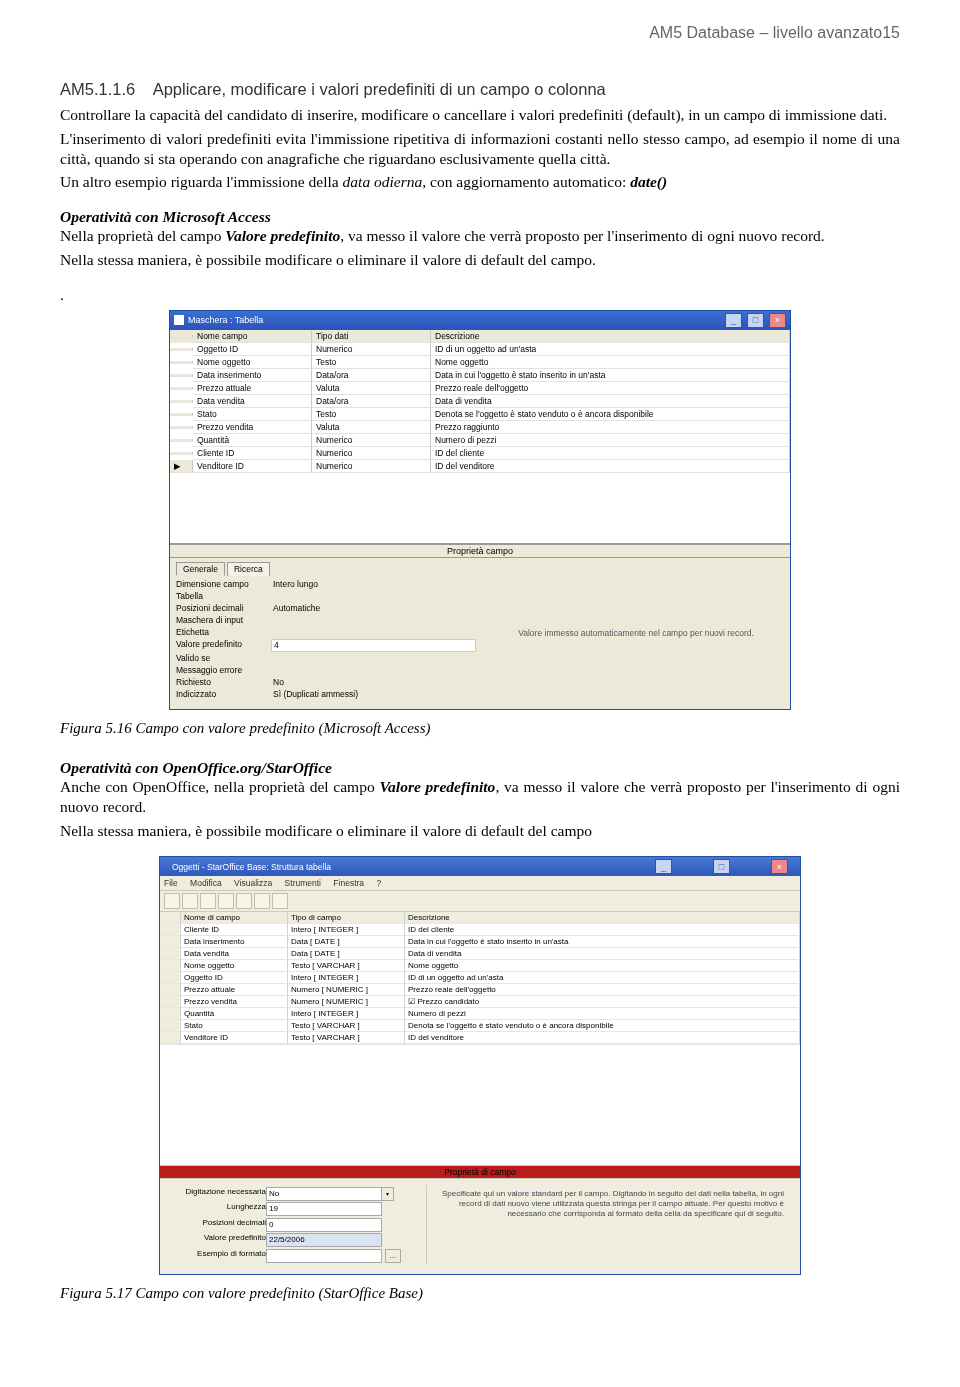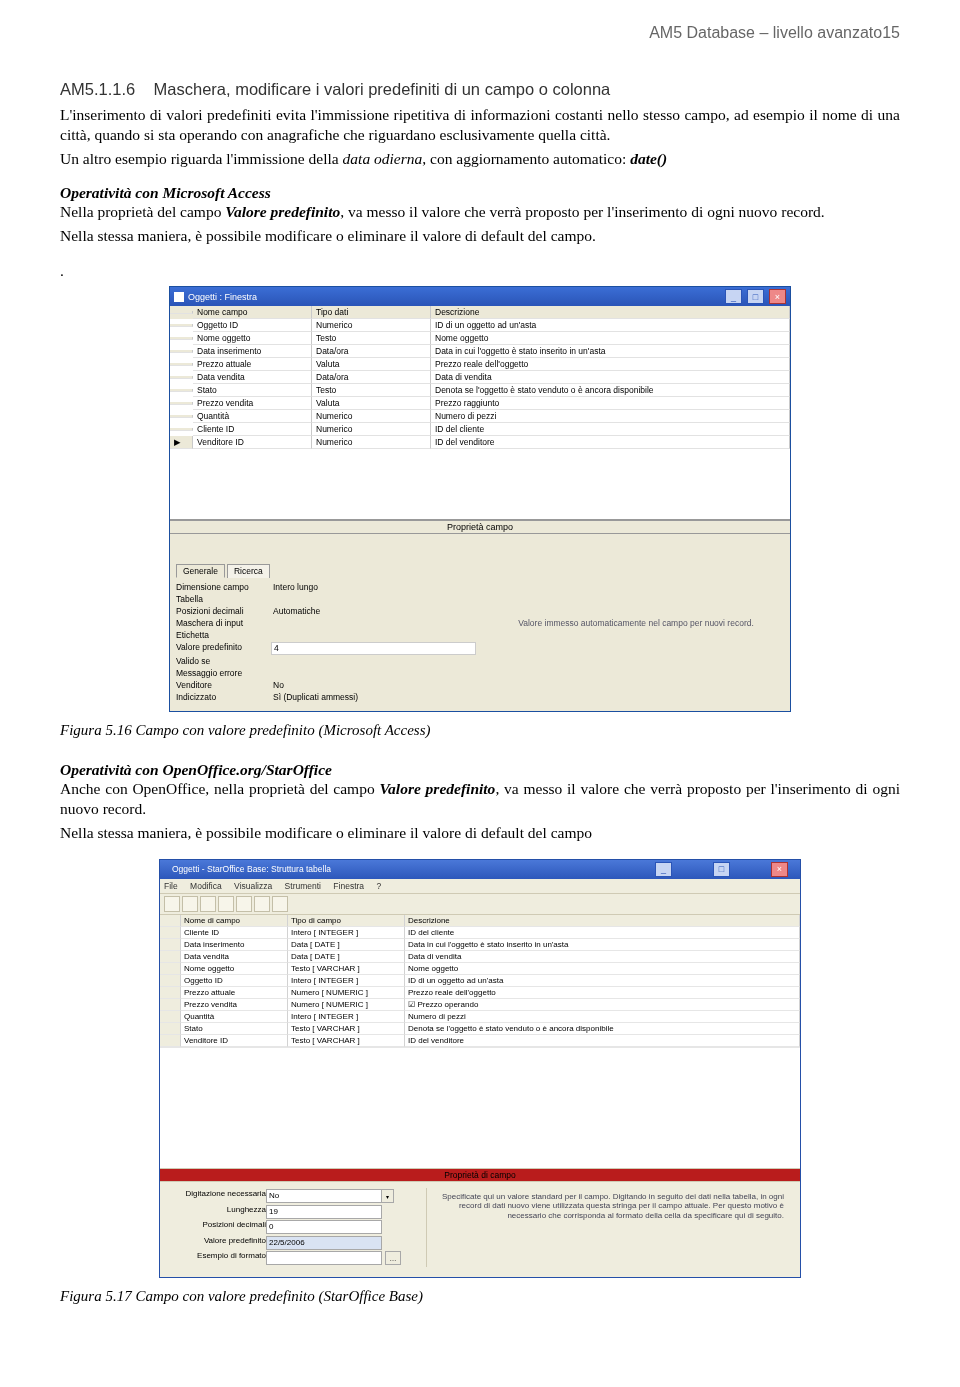--- a/index.html
+++ b/index.html
@@ -91,21 +91,21 @@
     background:#ece9d8;
     border-top:1px solid #999;
     border-bottom:1px solid #999;
   }
   .access-propzone {
     display:flex;
     background:#ece9d8;
   }
   .access-prop-left { width:300px; padding:4px 6px 8px 6px;}
   .access-prop-right { flex:1; display:flex; align-items:center; justify-content:center; color:#556; font-size:8.5px; padding:0 10px;}
-  .access-tabs { display:flex; gap:2px; margin-bottom:3px;margin-top:26px; }
+  .access-tabs { display:flex; gap:2px; margin-bottom:3px; }
   .access-tab {
     background:#f4f2e9;
     border:1px solid #999;
     border-bottom:none;
     padding:1px 6px;
     font-size:8.5px;
   }
   .access-tab.active { background:#ece9d8; border-bottom:1px solid #ece9d8; }
   .access-fieldrow { display:flex; font-size:8.5px; padding:0.5px 0; }
   .access-fieldrow .lbl { width:95px; }
@@ -169,39 +169,40 @@
 <div class="page">
 
   <div class="header-line">
     <span>AM5 Database – livello avanzato</span>
     <span>15</span>
   </div>
 
   <div class="section-heading">
     <span>AM5.1.1.6</span>
     &nbsp;&nbsp;
-    <span>Maschera, modificare i valori predefiniti di un campo o colonna</span>
-  </div>
-
+    <span>Applicare, modificare i valori predefiniti di un campo o colonna</span>
+  </div>
+
+  <div class="body-text tight">Controllare la capacità del candidato di inserire, modificare o cancellare i valori predefiniti (default), in un campo di immissione dati.</div>
   <div class="body-text tight">L'inserimento di valori predefiniti evita l'immissione ripetitiva di informazioni costanti nello stesso campo, ad esempio il nome di una città, quando si sta operando con anagrafiche che riguardano esclusivamente quella città.</div>
   <div class="body-text">
     <span>Un altro esempio riguarda l'immissione della </span><span class="italic">data odierna</span><span>, con aggiornamento automatico: </span><span class="bolditalic">date()</span>
   </div>
 
   <div class="bolditalic" style="font-size:15.5px;">Operatività con Microsoft Access</div>
   <div class="body-text tight">
     <span>Nella proprietà del campo </span><span class="bolditalic">Valore predefinito</span><span>, va messo il valore che verrà proposto per l'inserimento di ogni nuovo record.</span>
   </div>
   <div class="body-text">Nella stessa maniera, è possibile modificare o eliminare il valore di default del campo.</div>
   <div class="period-dot">.</div>
 
   <div class="access-window">
     <div class="access-title">
       <span class="icon"></span>
-      <span>Oggetti : Finestra</span>
+      <span>Maschera : Tabella</span>
       <span class="spacer"></span>
       <span class="winbtn">_</span>
       <span class="winbtn">□</span>
       <span class="winbtn close">×</span>
     </div>
     <div class="access-grid">
       <div class="access-grid-head">
         <div class="access-col-sel"></div>
         <div class="access-col1">Nome campo</div>
         <div class="access-col2">Tipo dati</div>
@@ -304,21 +305,21 @@
           </div>
         <div class="access-fieldrow plain">
             <div class="lbl">Valido se</div>
             <div class="val"></div>
           </div>
         <div class="access-fieldrow plain">
             <div class="lbl">Messaggio errore</div>
             <div class="val"></div>
           </div>
         <div class="access-fieldrow plain">
-            <div class="lbl">Venditore</div>
+            <div class="lbl">Richiesto</div>
             <div class="val">No</div>
           </div>
         <div class="access-fieldrow plain">
             <div class="lbl">Indicizzato</div>
             <div class="val">Sì (Duplicati ammessi)</div>
           </div>
       </div>
       <div class="access-prop-right">Valore immesso automaticamente nel campo per nuovi record.</div>
     </div>
   </div>
@@ -397,21 +398,21 @@
           <div class="so-grid-row">
             <div class="so-col-sel"></div>
             <div class="so-col1">Prezzo attuale</div>
             <div class="so-col2">Numero [ NUMERIC ]</div>
             <div class="so-col3">Prezzo reale dell'oggetto</div>
           </div>
           <div class="so-grid-row">
             <div class="so-col-sel"></div>
             <div class="so-col1">Prezzo vendita</div>
             <div class="so-col2">Numero [ NUMERIC ]</div>
-            <div class="so-col3">☑ Prezzo operando</div>
+            <div class="so-col3">☑ Prezzo candidato</div>
           </div>
           <div class="so-grid-row">
             <div class="so-col-sel"></div>
             <div class="so-col1">Quantità</div>
             <div class="so-col2">Intero [ INTEGER ]</div>
             <div class="so-col3">Numero di pezzi</div>
           </div>
           <div class="so-grid-row">
             <div class="so-col-sel"></div>
             <div class="so-col1">Stato</div>

